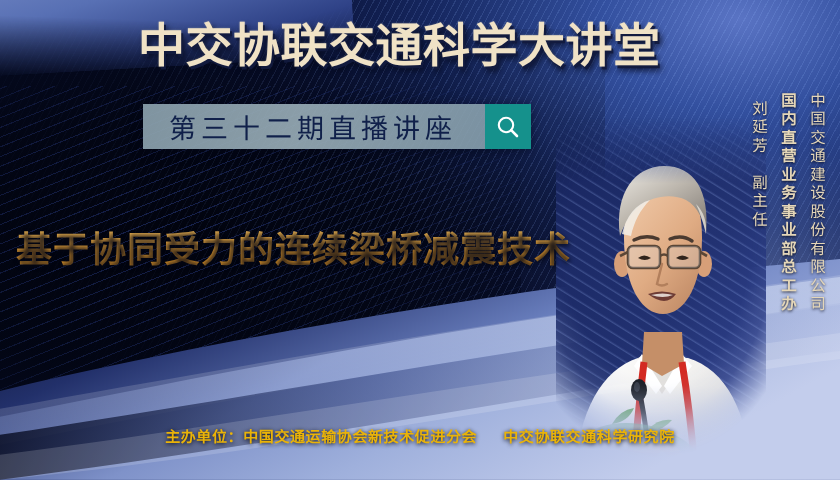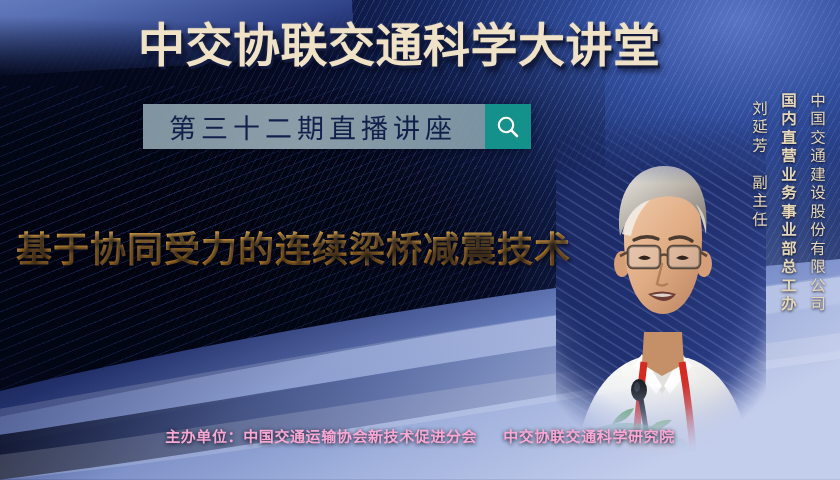--- a/index.html
+++ b/index.html
@@ -224,21 +224,21 @@
   
   .footer {
     position: absolute;
     left: 0;
     top: 425px;
     width: 840px;
     text-align: center;
     font-size: 15px;
     font-weight: 700;
     letter-spacing: 0.6px;
-    color: #f9a8d4;
+    color: #eab308;
     text-shadow: 0 1px 4px rgba(3,6,22,0.95);
     white-space: nowrap;
   }
   .footer .gap { display: inline-block; width: 26px; }
 </style>
 </head>
 <body>
 
 <div id="poster">
 

